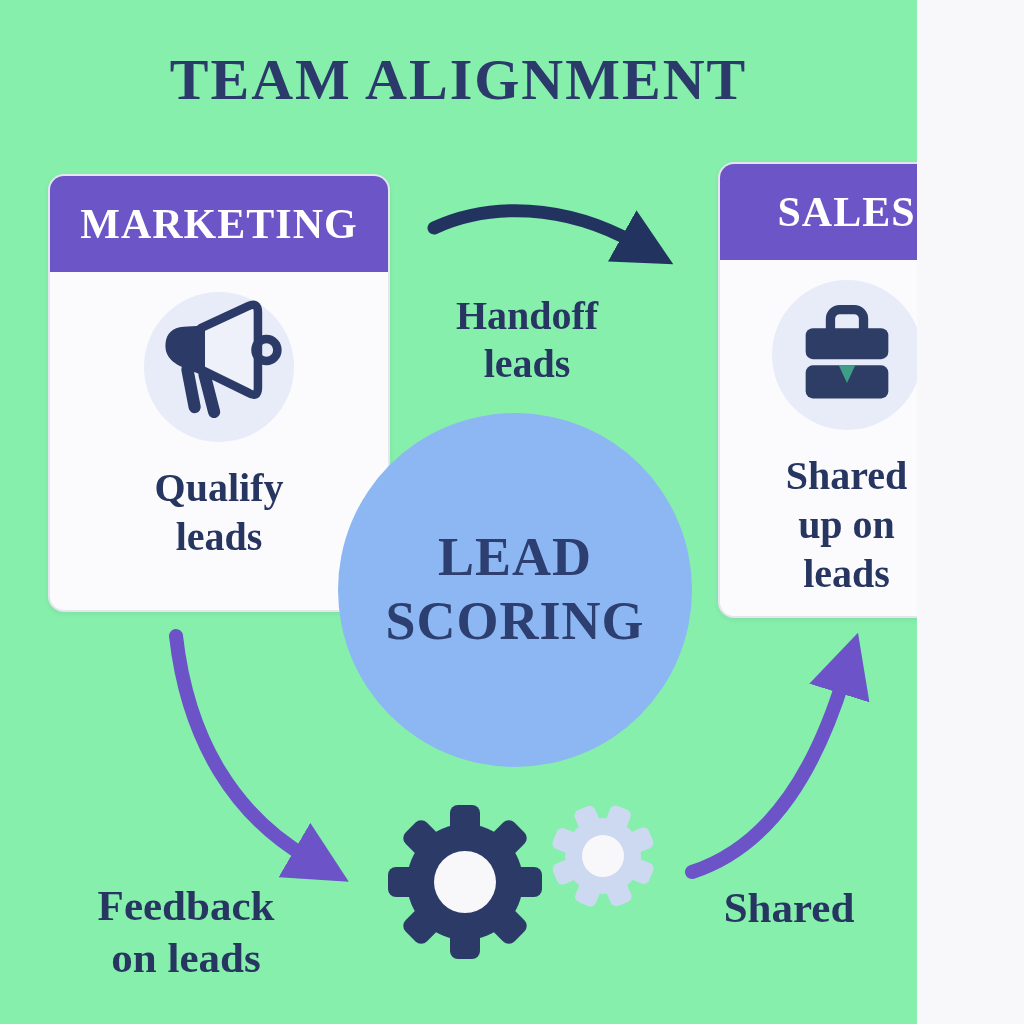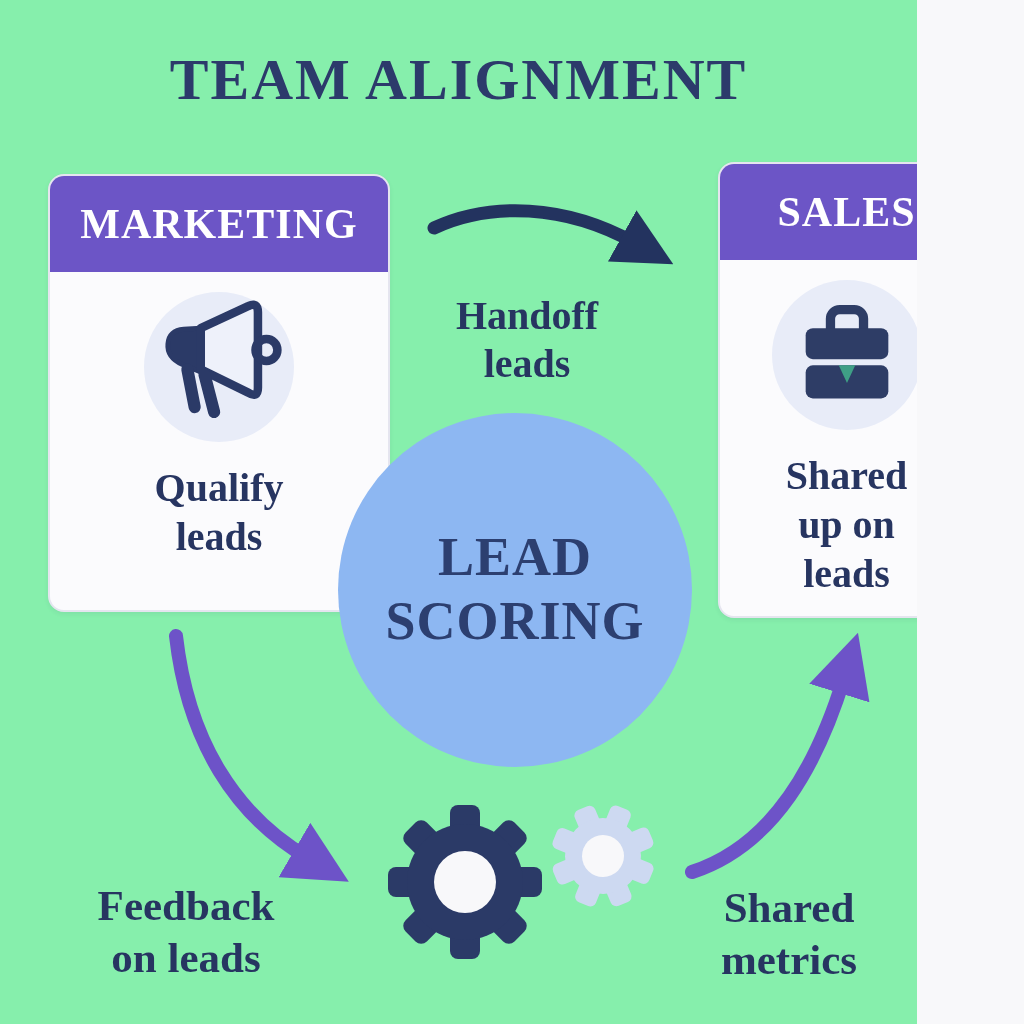--- a/index.html
+++ b/index.html
@@ -135,16 +135,15 @@
     <span class="line">leads</span>
   </div>
 
   <div class="flow-label flow-feedback">
     <span class="line">Feedback</span>
     <span class="line">on leads</span>
   </div>
 
   <div class="flow-label flow-shared">
     <span class="line">Shared</span>
-    <span class="line">metrics</span>
   </div>
 
 </div>
 
 </body></html>

